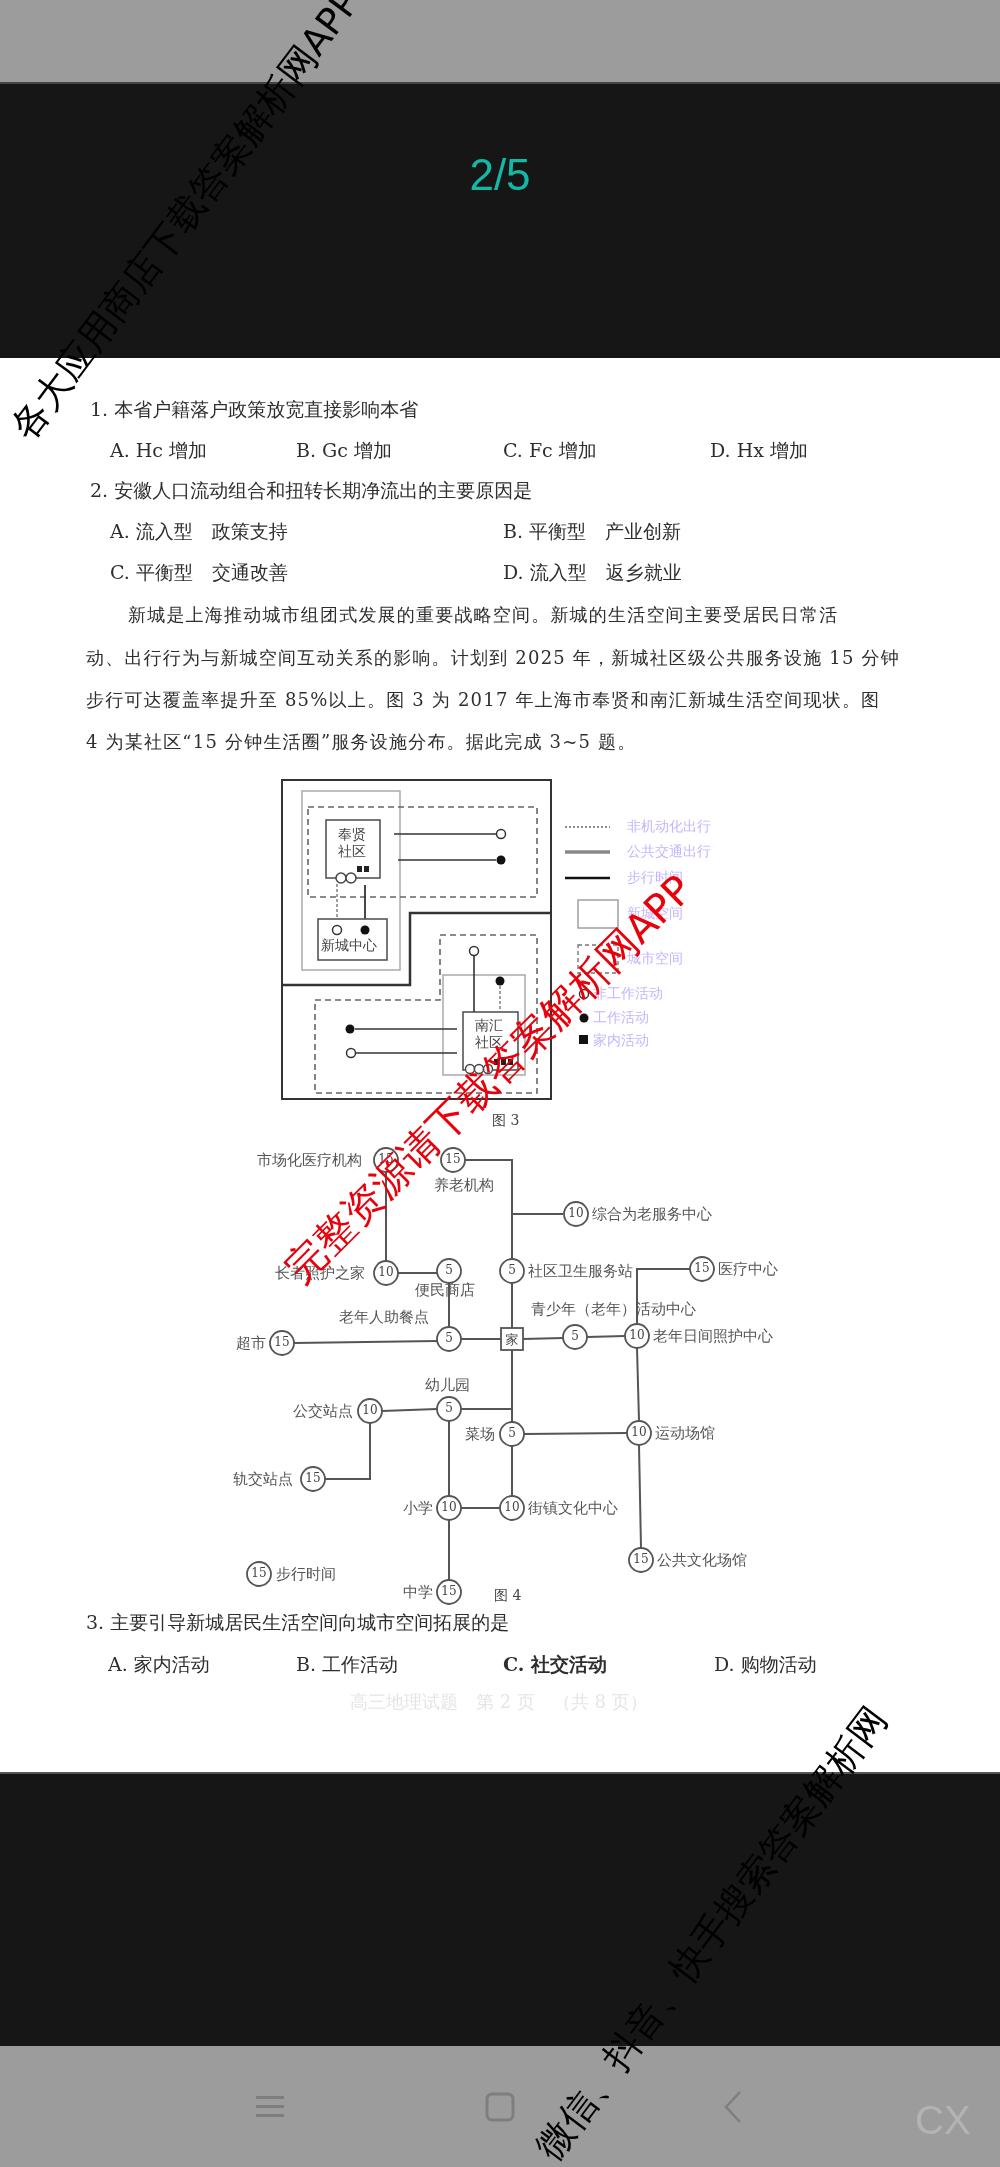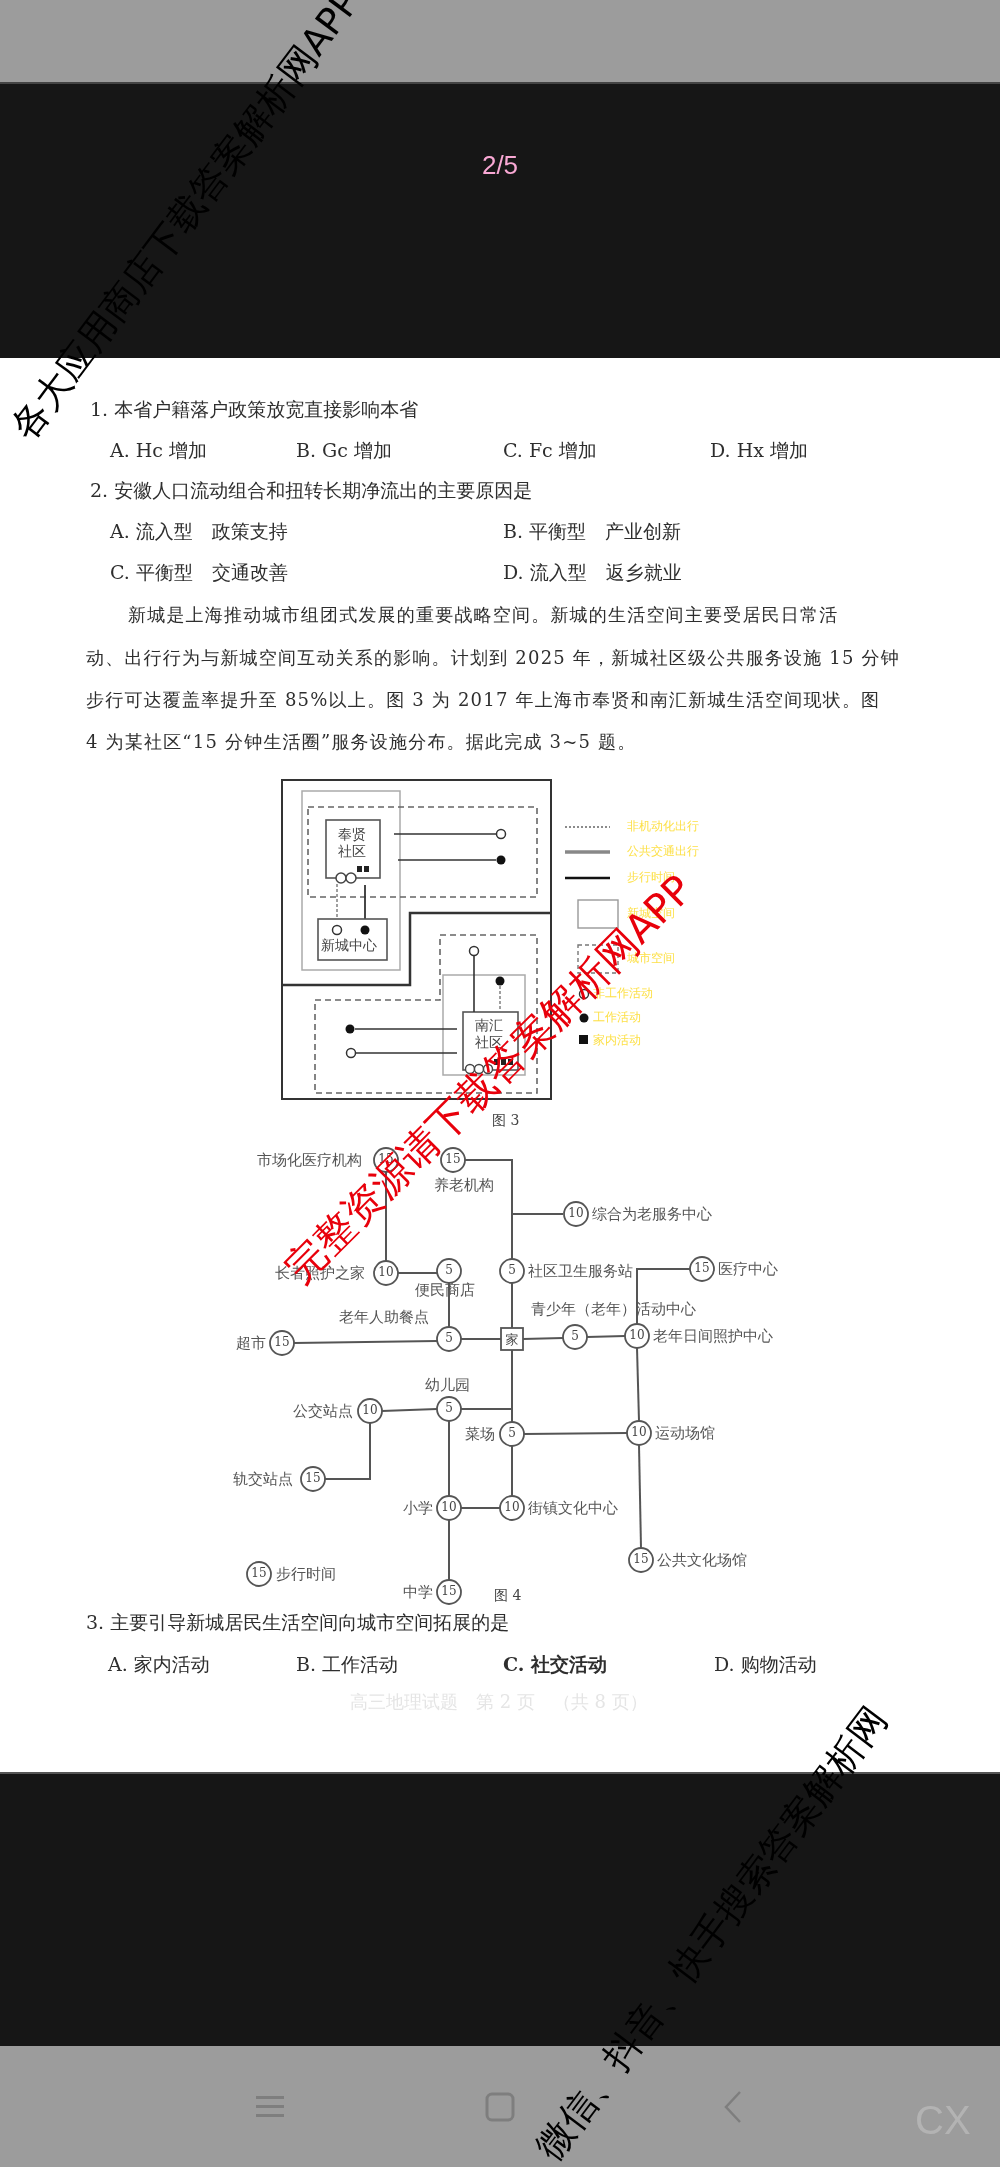--- a/index.html
+++ b/index.html
@@ -1,28 +1,28 @@
 <!DOCTYPE html>
 <html><head>
 <meta charset="utf-8">
 <style>
   html, body { margin:0; padding:0; }
   body { width:1000px; height:2167px; position:relative; overflow:hidden; background:#161616; font-family:"DejaVu Serif", serif; }
   .topbar { position:absolute; left:0; top:0; width:1000px; height:82px; background:#9c9c9c; }
   .header-band { position:absolute; left:0; top:82px; width:1000px; height:276px; background:#161616; border-top:2px solid #444; box-sizing:border-box; }
-  .page-indicator { position:absolute; left:0; width:1000px; top:150px; text-align:center; color:#f9a8d4; font-family:"Liberation Sans", sans-serif; font-size:26px; }
+  .page-indicator { position:absolute; left:0; width:1000px; top:150px; text-align:center; color:#14b8a6; font-family:"Liberation Sans", sans-serif; font-size:44px; }
   .page { position:absolute; left:0; top:358px; width:1000px; height:1414px; background:#ffffff; }
   .footer-band { position:absolute; left:0; top:1772px; width:1000px; height:274px; background:#161616; border-top:2px solid #555; box-sizing:border-box; }
   .navbar { position:absolute; left:0; top:2046px; width:1000px; height:121px; background:#9c9c9c; }
   .txt { position:absolute; color:#2e2e2e; font-family:"DejaVu Serif", serif; white-space:nowrap; }
   .q { font-size:19px; }
   .opt { font-size:19px; }
   .para { font-size:18px; letter-spacing:1.2px; }
   .fig-label { font-size:14px; color:#444; }
-  .leg { font-size:12px; color:#fde047; }
+  .leg { font-size:14px; color:#c4b5fd; }
   .node-label { font-size:15px; color:#555; }
   .footer-text { font-size:18px; color:#e5e5e5; }
   svg { position:absolute; left:0; top:0; }
   .wm { position:absolute; white-space:nowrap; transform-origin:left bottom; font-family:"DejaVu Sans", sans-serif; }
   .nav-icon { position:absolute; }
 </style>
 </head>
 <body>
 
 <div class="topbar"></div>

